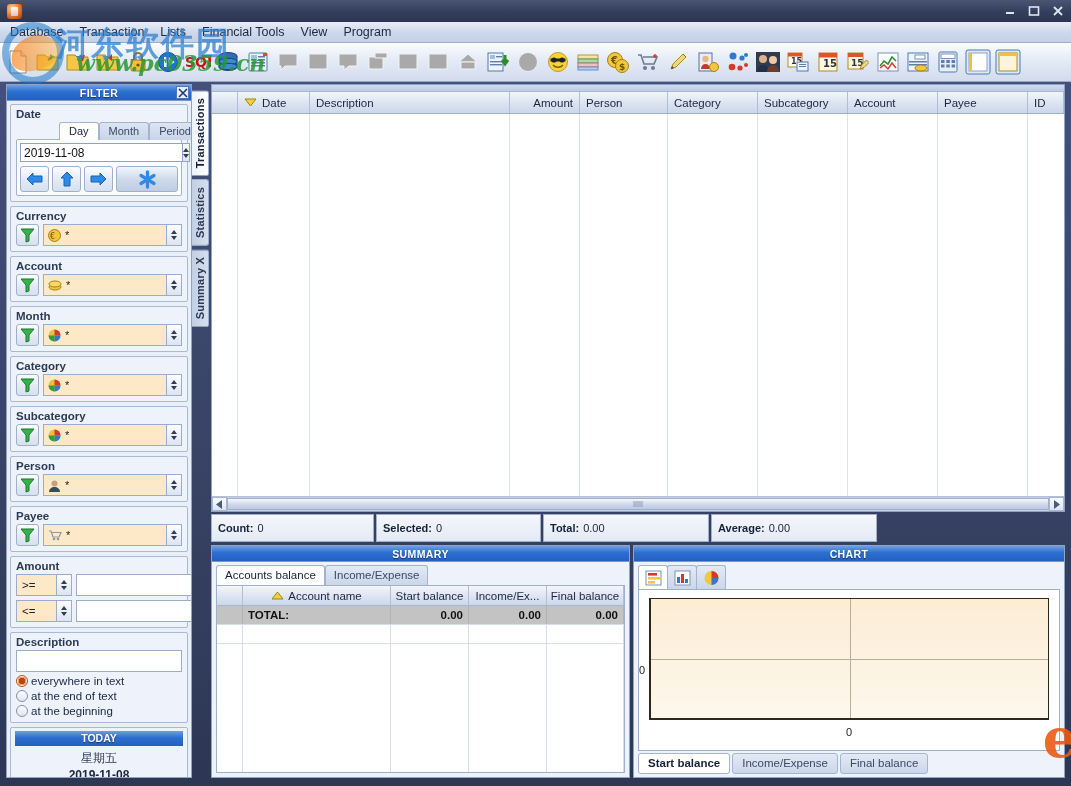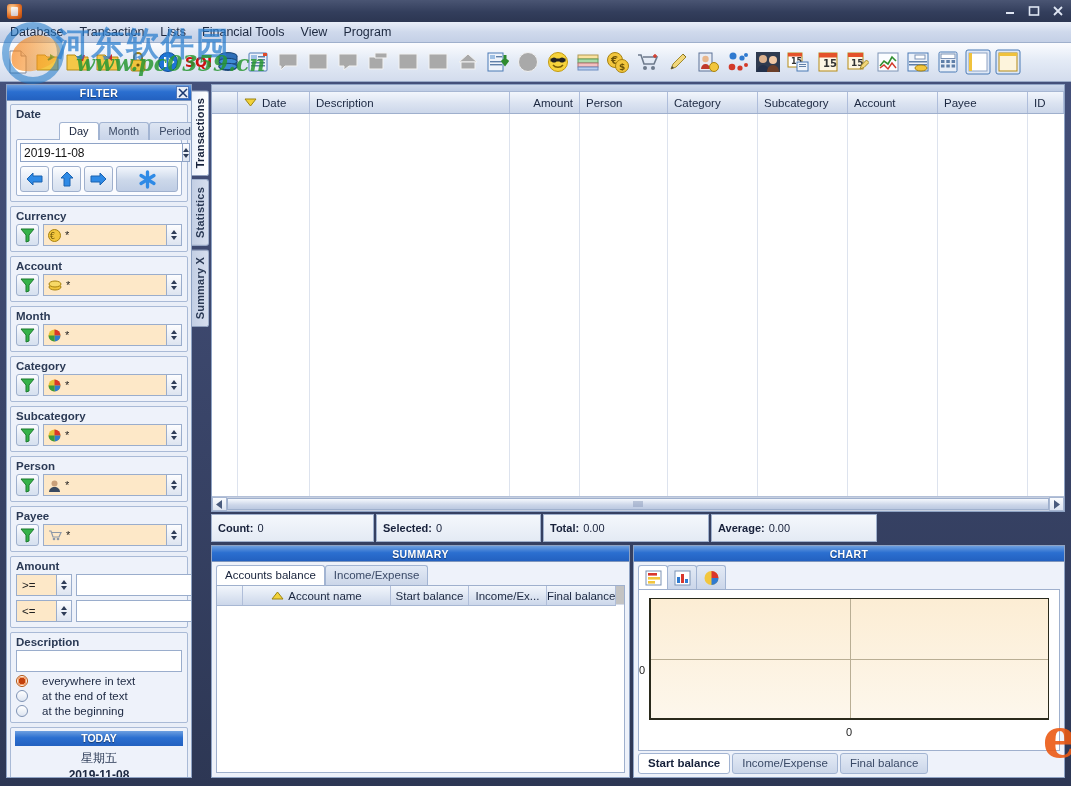--- a/index.html
+++ b/index.html
@@ -143,21 +143,21 @@
   }
   .amt-row{ display:flex; gap:4px; align-items:stretch; margin-bottom:4px;}
   .op-combo{ display:flex; width:56px; flex:none; border:1px solid #9aadcc;}
   .op-combo .val{ flex:1; background:#fde8c8; font-size:11.5px; color:#222;
                   display:flex;align-items:center;padding-left:5px;height:20px;}
   .op-combo .sp{ width:15px; background:linear-gradient(#fdfdfe,#dde4f0);
                  border-left:1px solid #9aadcc;
                  display:flex;flex-direction:column;align-items:center;justify-content:center;gap:2px;}
   .txtin{ flex:1; border:1px solid #9aadcc; background:#fff; height:22px;
           font-size:12px; padding:0 3px; outline:none; font-family:"Liberation Sans",sans-serif;}
-  .radio-row{ display:flex; align-items:center; gap:14px; margin-top:3px; font-size:11.5px; color:#1b2740;}
+  .radio-row{ display:flex; align-items:center; gap:3px; margin-top:3px; font-size:11.5px; color:#1b2740;}
   .rad{ width:12px;height:12px;border-radius:50%;border:1px solid #7f93b4;
         background:linear-gradient(#fff,#dde5f1); flex:none; position:relative;}
   .rad.on{ background:radial-gradient(circle at 50% 50%, #c2410c 0 3px, #f5a271 3px 4.5px, #fdf1e7 4.5px);
            border-color:#b4540f;}
   .today-box{ background:#eef2fa; border:1px solid #a9bad6; border-radius:2px;
               margin-top:2px; padding:0 0 5px 0;}
   .today-cap{ height:15px; background:linear-gradient(#6d9fe0,#2b6fd0 45%,#2361c0);
               color:#fff; font-size:10.5px; font-weight:bold; text-align:center;
               line-height:15px; margin:3px 4px 4px 4px;
               text-shadow:0 1px 1px rgba(0,0,0,.45);}
@@ -223,21 +223,21 @@
   .sum-panel{ width:419px; flex:none; border:1px solid #8fa3c4; background:#eef2fa;
               display:flex;flex-direction:column; margin-right:3px;}
   .chart-panel{ flex:1; border:1px solid #8fa3c4; background:#eef2fa;
                 display:flex;flex-direction:column; min-width:0;}
   .ptabs{ display:flex; padding:3px 0 0 4px; gap:0; }
   .ptab{ font-size:11.5px; padding:3px 8px 4px 8px; color:#3a4a67;
          background:linear-gradient(#e3eaf5,#cbd6e9); border:1px solid #a2b4d2;
          border-bottom:none; border-radius:3px 3px 0 0; }
   .ptab.active{ background:#fff; color:#16213a;}
   .sum-grid{ flex:1; margin:0 4px 4px 4px; background:#fff; border:1px solid #9fb0cd;
-             display:flex;flex-direction:row; overflow:hidden;}
+             display:flex;flex-direction:column; overflow:hidden;}
   .sg-head{ display:flex; height:20px; flex:none;
             background:linear-gradient(#f2f6fc,#dde5f2 55%,#ccd7ea);
             border-bottom:1px solid #a7b7d3;}
   .sgh{ display:flex;align-items:center;justify-content:center; font-size:11.5px; color:#1b2740;
         border-right:1px solid #b0bed9; white-space:nowrap; overflow:hidden; gap:4px;}
   .sg-row{ display:flex; height:19px; flex:none; border-bottom:1px solid #d7dde9;}
   .sgc{ display:flex;align-items:center; font-size:11.5px; color:#111;
         border-right:1px solid #d7dde9; padding:0 5px; overflow:hidden;}
   .sgc.r{ justify-content:flex-end;}
   .sg-row.total{ background:#c3c3c3; font-weight:bold;}

